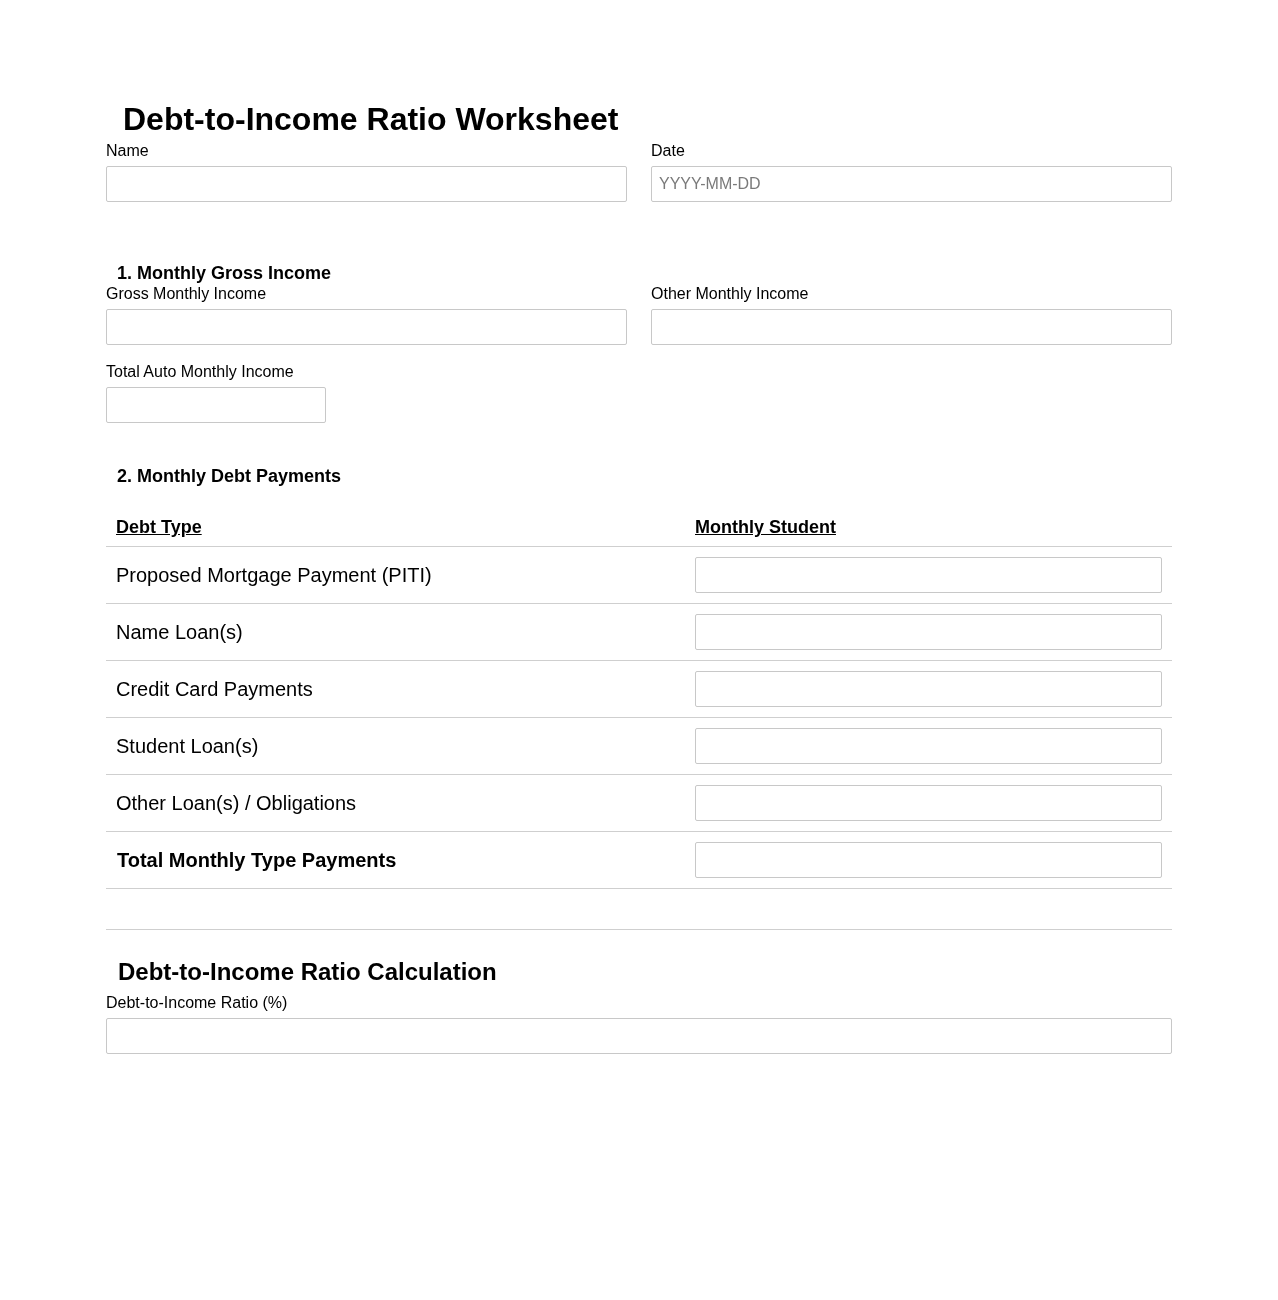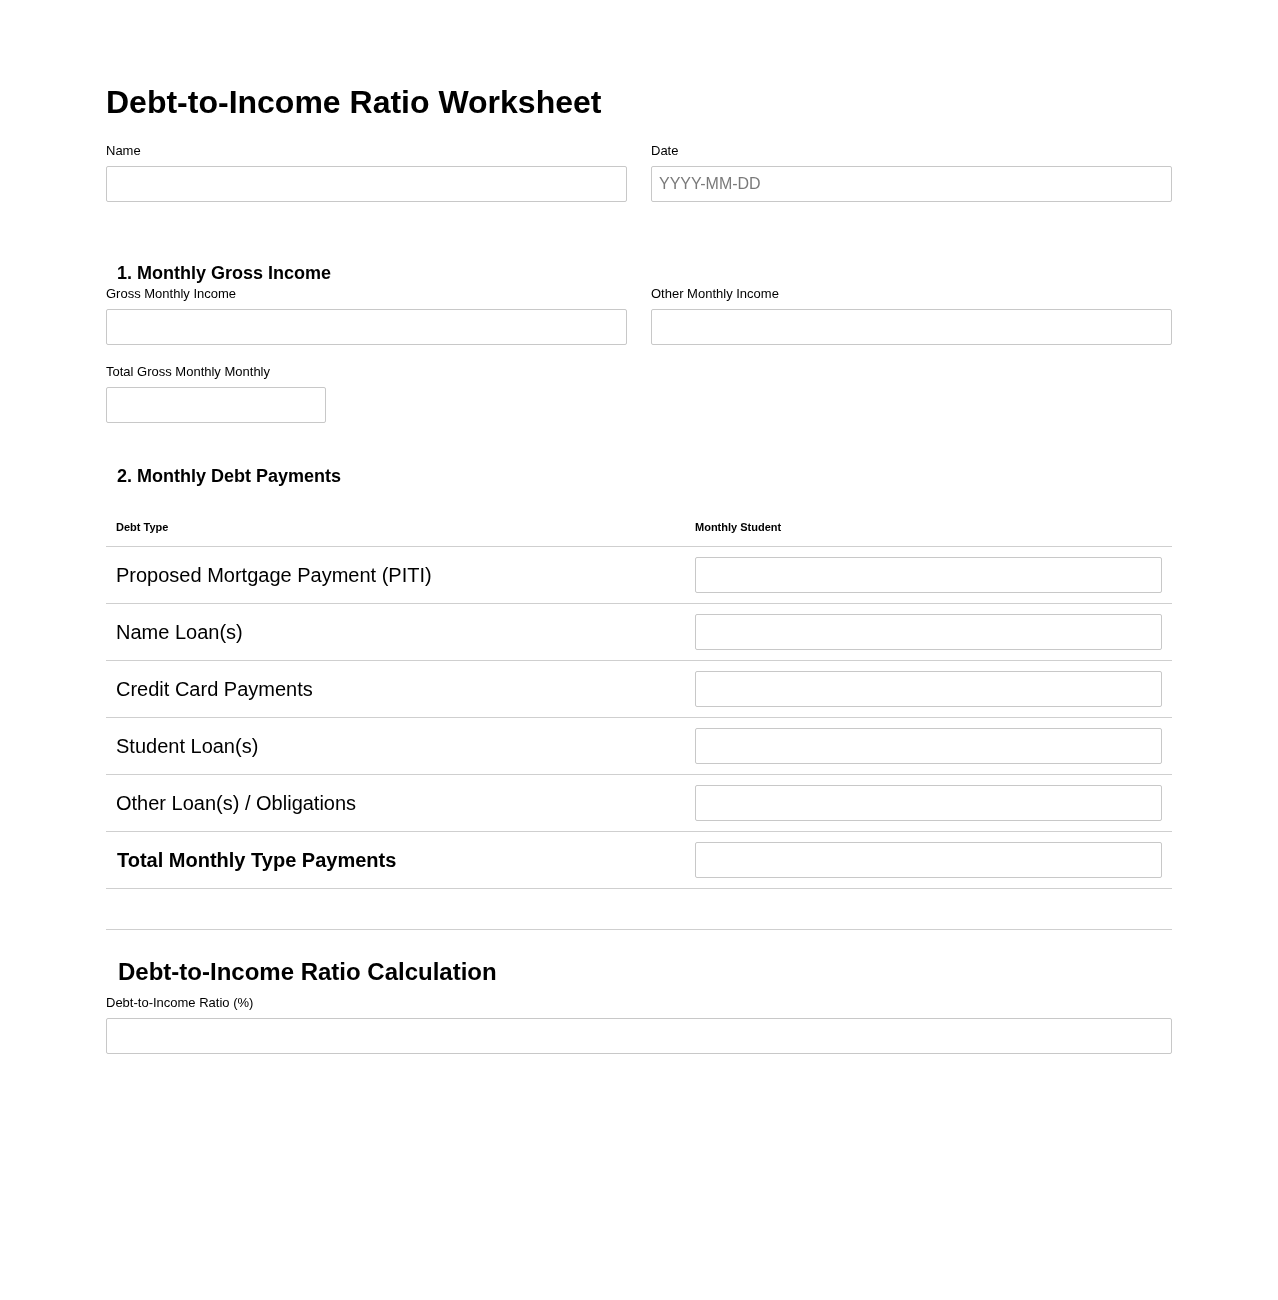--- a/index.html
+++ b/index.html
@@ -4,61 +4,61 @@
   <style>
     html, body { margin: 0; padding: 0; background: #ffffff; }
     body {
       width: 1278px; height: 1300px;
       font-family: "Liberation Sans", sans-serif;
       color: #000;
       position: relative;
     }
     .page { position: absolute; left: 106px; top: 0; width: 1066px; }
     h1 {
-      position: absolute; left: 0; top: 82px; margin: 0;
+      position: absolute; left: 0; top: 82px; margin: 17px;
       font-size: 32px; font-weight: bold; line-height: 40px; white-space: nowrap;
     }
-    .lbl { position: absolute; font-size: 13px; line-height: 18px; white-space: nowrap; }
+    .lbl { position: absolute; font-size: 16px; line-height: 18px; white-space: nowrap; }
     .inp {
       position: absolute; box-sizing: border-box; height: 36px;
       border: 1px solid #c8c8c8; border-radius: 2px; background: #fff;
       font-family: "Liberation Sans", sans-serif; font-size: 16px; padding: 0 7px;
       color: #737373; outline: none;
     }
     .inp::placeholder { color: #7a7a7a; }
     h3 {
       position: absolute; left: 0; margin: 11px;
       font-size: 18px; font-weight: bold; line-height: 22px; white-space: nowrap;
     }
     h2 {
       position: absolute; left: 0; margin: 12px;
       font-size: 24px; font-weight: bold; line-height: 30px; white-space: nowrap;
     }
-    .th { position: absolute; font-size: 11px; font-weight: bold; line-height: 18px; white-space: nowrap; }
+    .th { position: absolute; font-size: 18px; font-weight: bold; line-height: 18px; white-space: nowrap; text-decoration: underline; }
     .hr { position: absolute; left: 0; width: 1066px; height: 1px; background: #cfcfcf; }
     .cell { position: absolute; left: 10px; font-size: 20px; line-height: 18px; white-space: nowrap; }
     .cell.bold { font-weight: bold; left: 11px; }
   </style>
 </head>
 <body>
 
 <div class="page">
   <h1>Debt-to-Income Ratio Worksheet</h1>
 
   <span class="lbl" style="left:0;top:142px">Name</span>
   <input class="inp" style="left: 0px; top: 166px; width: 521px;" type="text" value="">
   <span class="lbl" style="left:545px;top:142px">Date</span>
   <input class="inp" style="left: 545px; top: 166px; width: 521px;" type="text" placeholder="YYYY-MM-DD">
 
   <h3 style="top:251px">1. Monthly Gross Income</h3>
   <span class="lbl" style="left:0;top:285px">Gross Monthly Income</span>
   <input class="inp" style="left: 0px; top: 309px; width: 521px;" type="text" value="">
   <span class="lbl" style="left:545px;top:285px">Other Monthly Income</span>
   <input class="inp" style="left: 545px; top: 309px; width: 521px;" type="text" value="">
-  <span class="lbl" style="left:0;top:363px">Total Gross Monthly Monthly</span>
+  <span class="lbl" style="left:0;top:363px">Total Auto Monthly Income</span>
   <input class="inp" style="left: 0px; top: 387px; width: 220px;" type="text" value="">
 
   <h3 style="top:454px">2. Monthly Debt Payments</h3>
   <div>
     <span class="th" style="left:10px;top:518px">Debt Type</span>
     <span class="th" style="left:589px;top:518px">Monthly Student</span>
     <div class="hr" style="top:546px"></div>
 
     <div>
       <span class="cell" style="top:566px">Proposed Mortgage Payment (PITI)</span>

